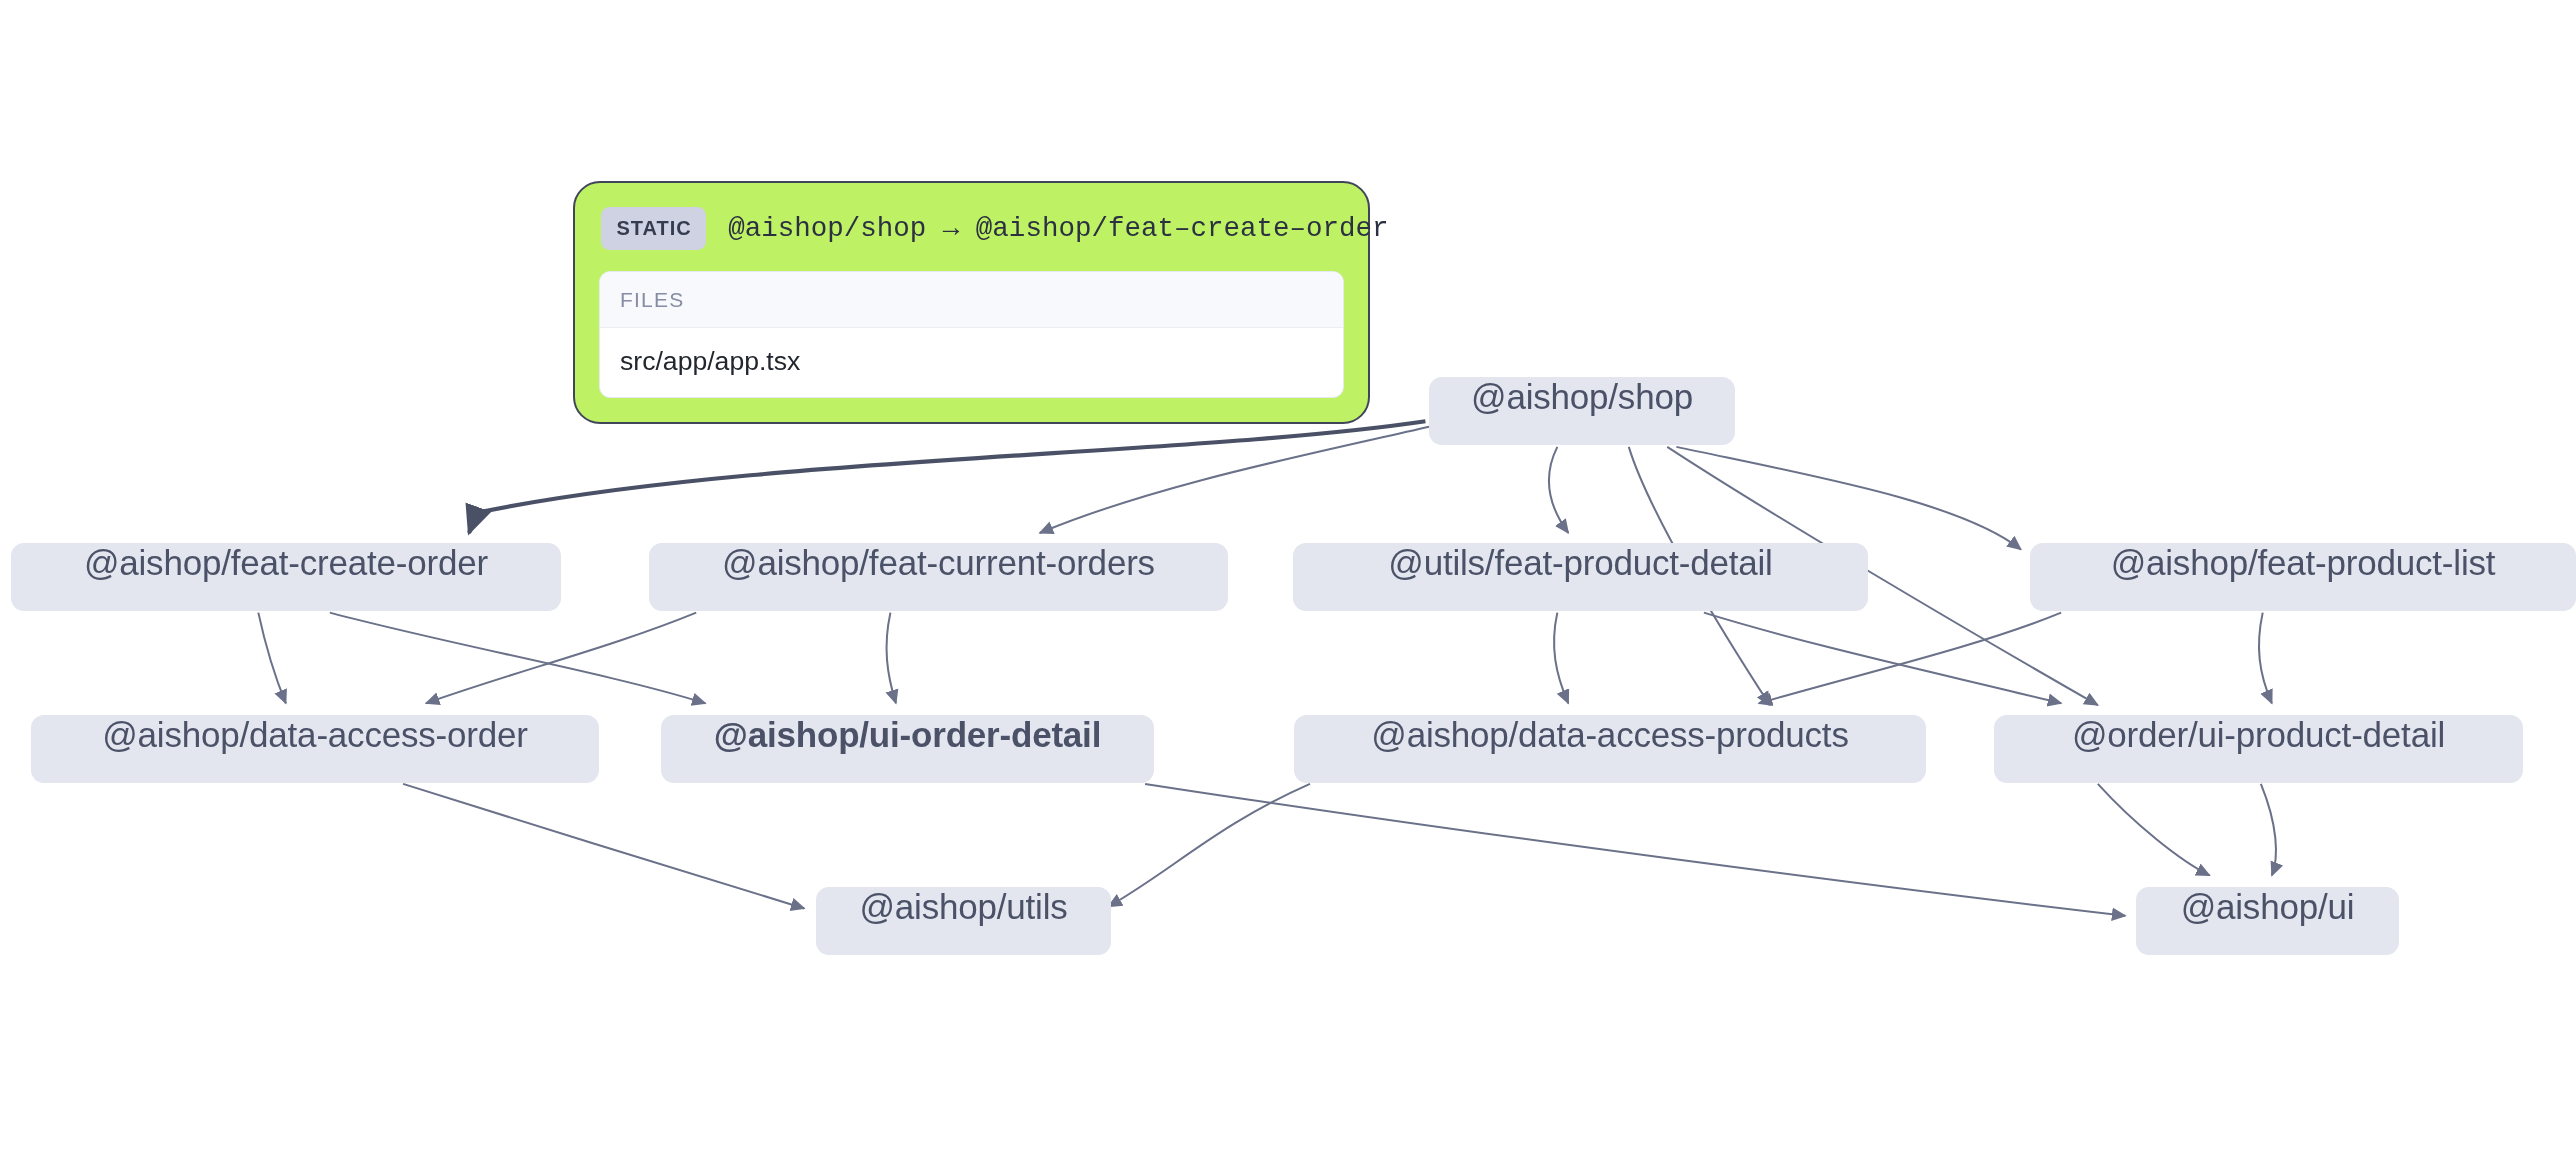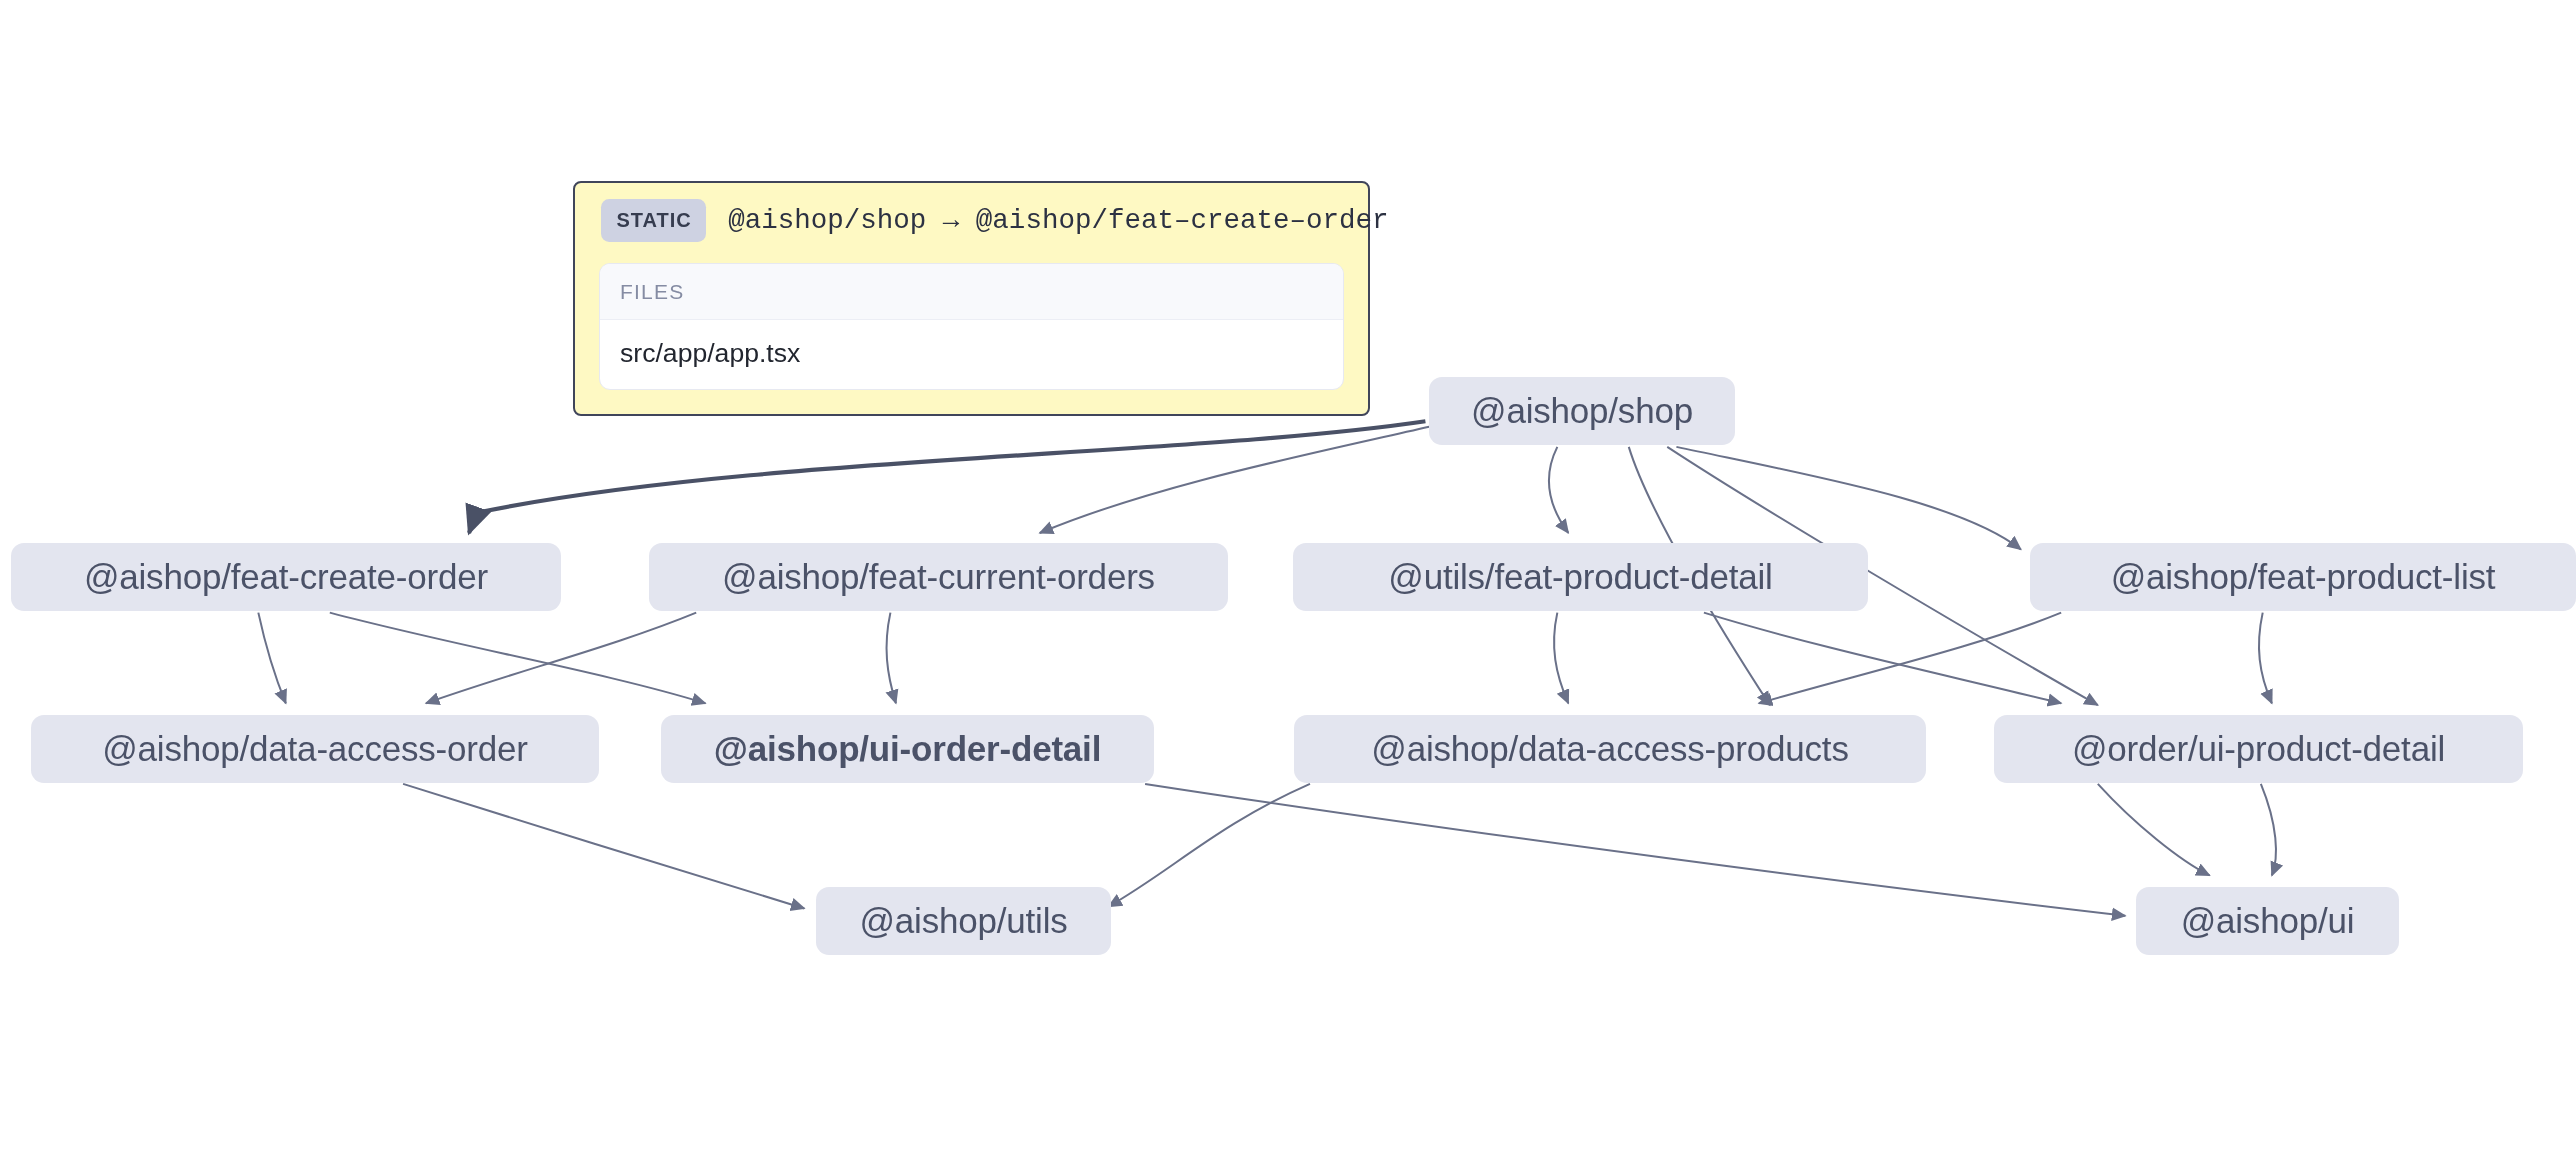--- a/index.html
+++ b/index.html
@@ -22,38 +22,38 @@
     left: 0; top: 0;
     width: 2576px;
     height: 1163px;
   }
   .node-box {
     position: absolute;
     box-sizing: border-box;
     background: #e3e5ef;
     border-radius: 13px;
     display: flex;
-    align-items: center;
+    align-items: flex-start;
     justify-content: center;
     color: #4b5268;
     font-size: 35px;
     font-family: "Liberation Sans", sans-serif;
     font-weight: 400;
     letter-spacing: -0.2px;
     white-space: nowrap;
     user-select: none;
   }
   .tooltip-card {
     position: absolute;
     box-sizing: border-box;
-    background: #fef9c3;
+    background: #bef264;
     border: 2.7px solid #40455a;
-    border-radius: 8px;
+    border-radius: 27px;
     z-index: 40;
-    padding: 12px 24px 24px 24px;
+    padding: 20px 24px 24px 24px;
   }
   .tooltip-head {
     display: flex;
     align-items: center;
     gap: 22px;
     padding: 3.7px 1.8px 1.8px 1.8px;
   }
   .static-badge {
     background: #ced2e2;
     color: #363c4f;

